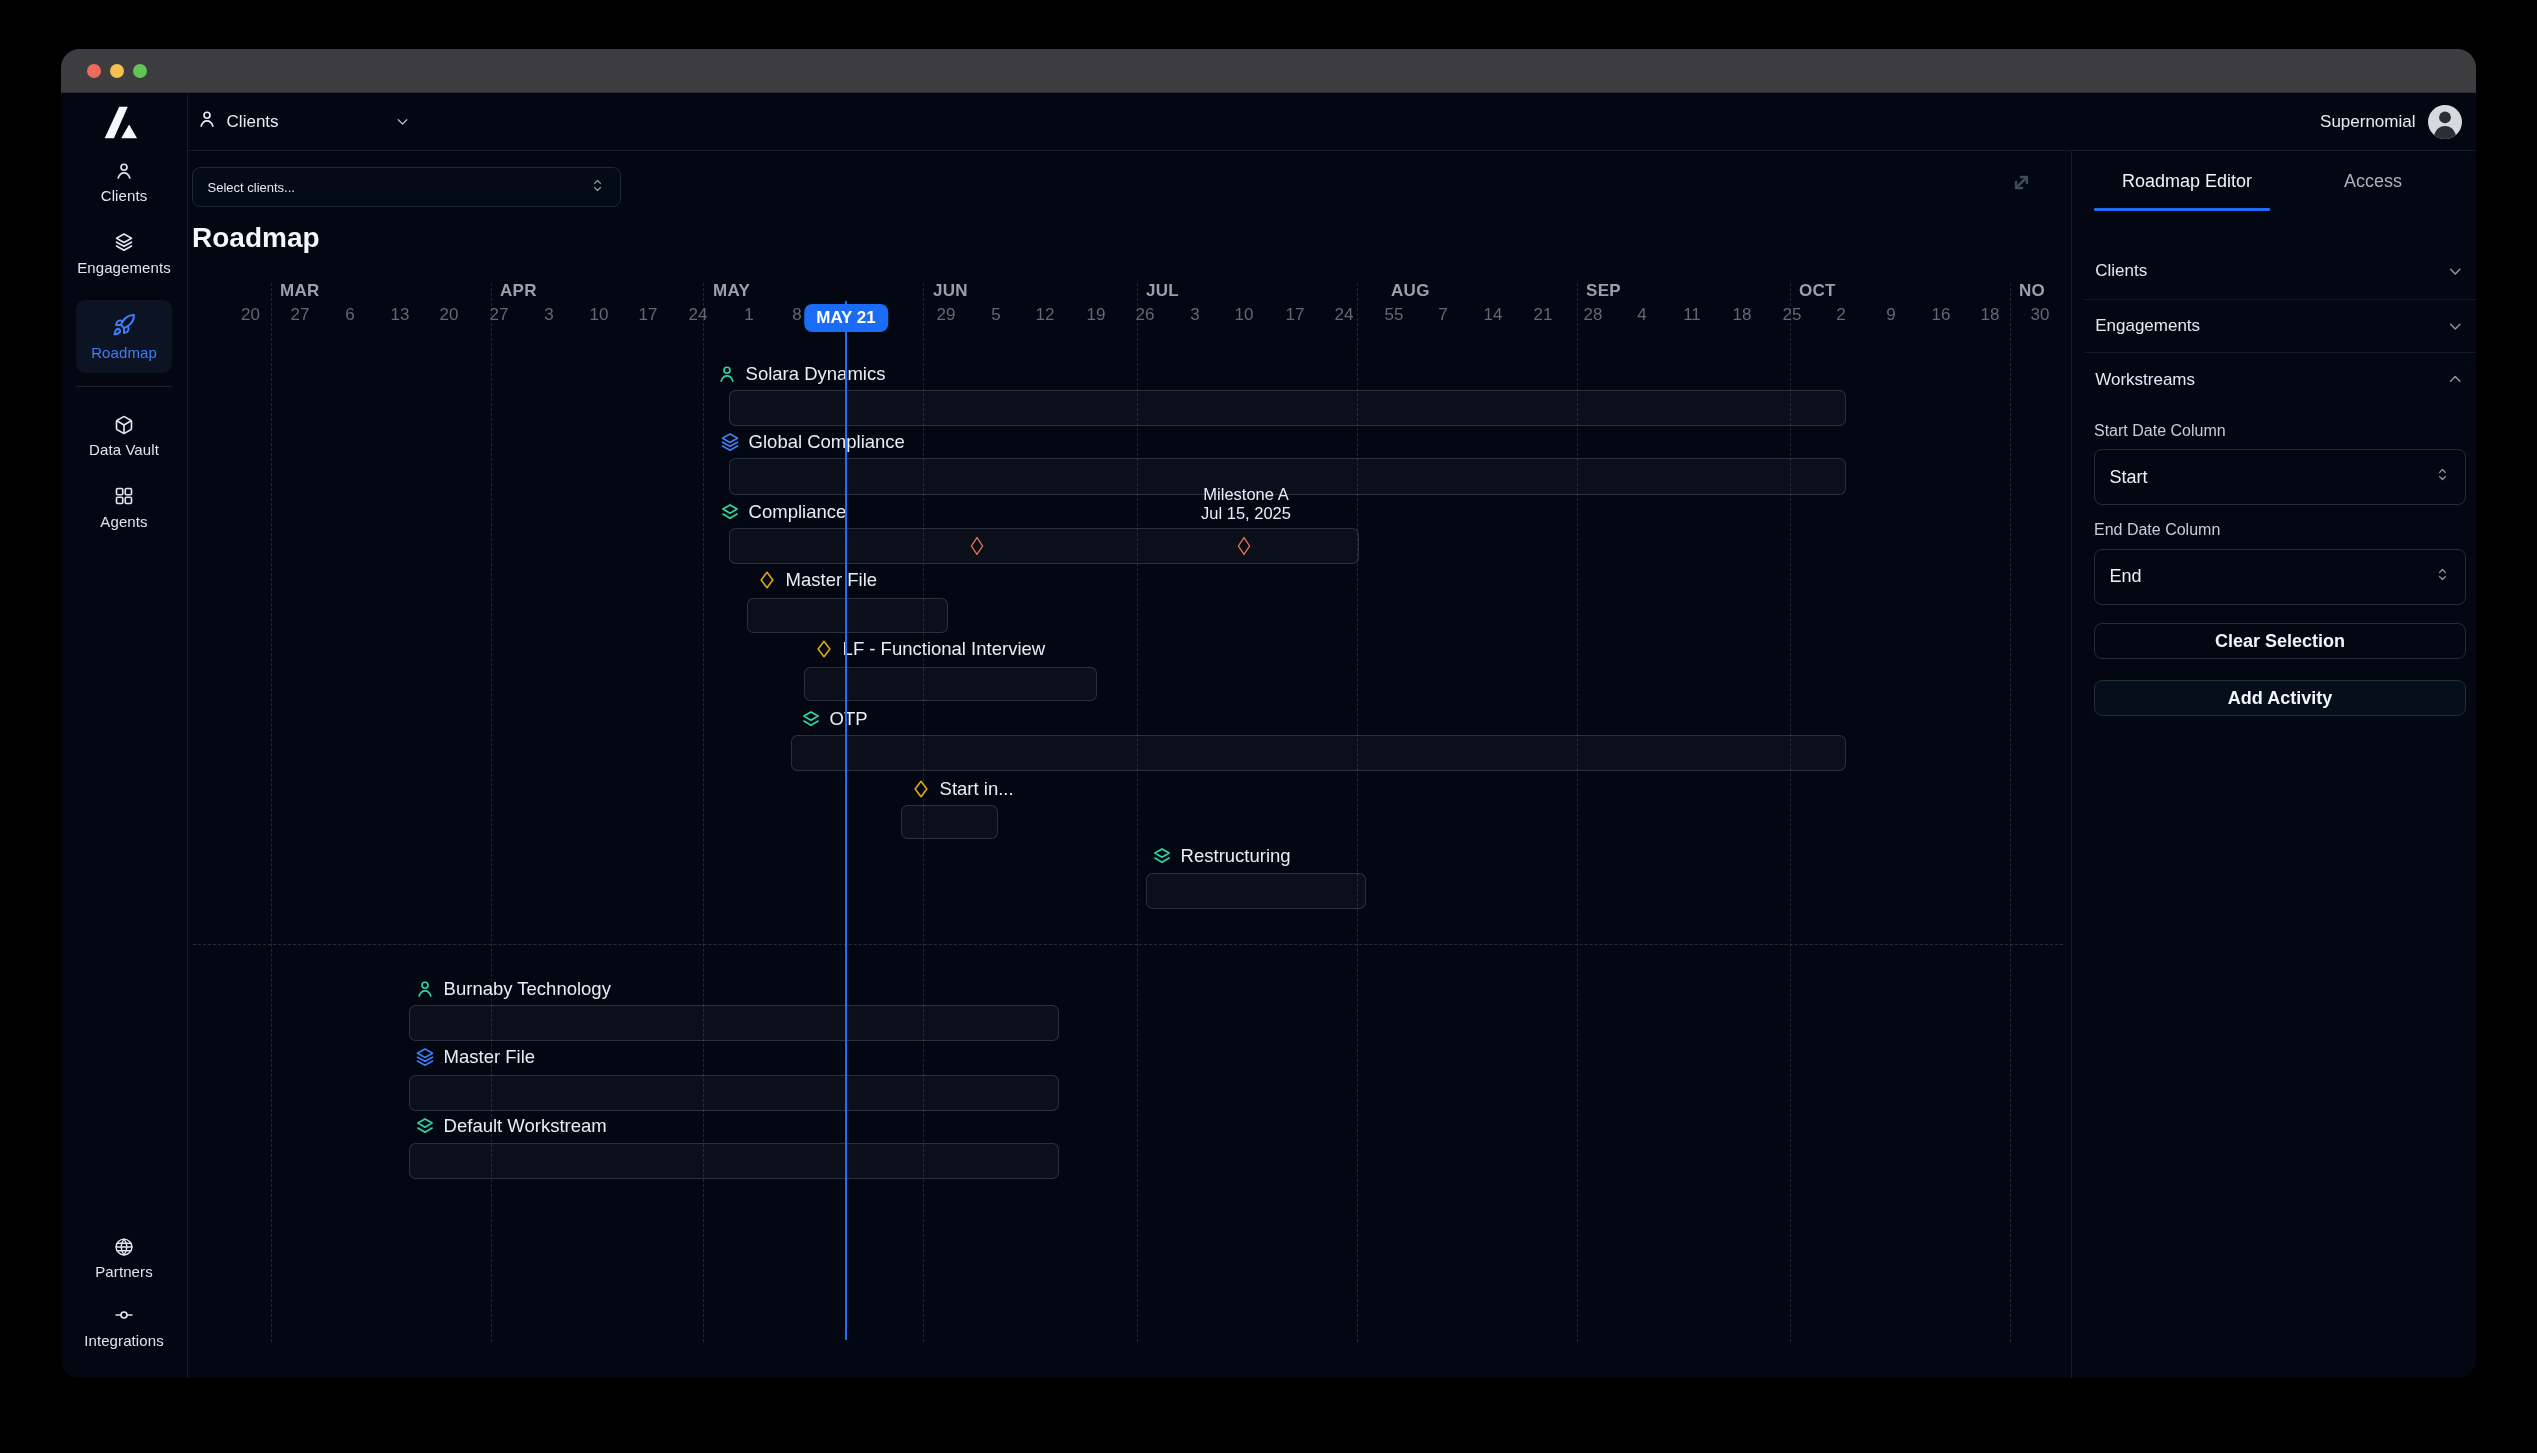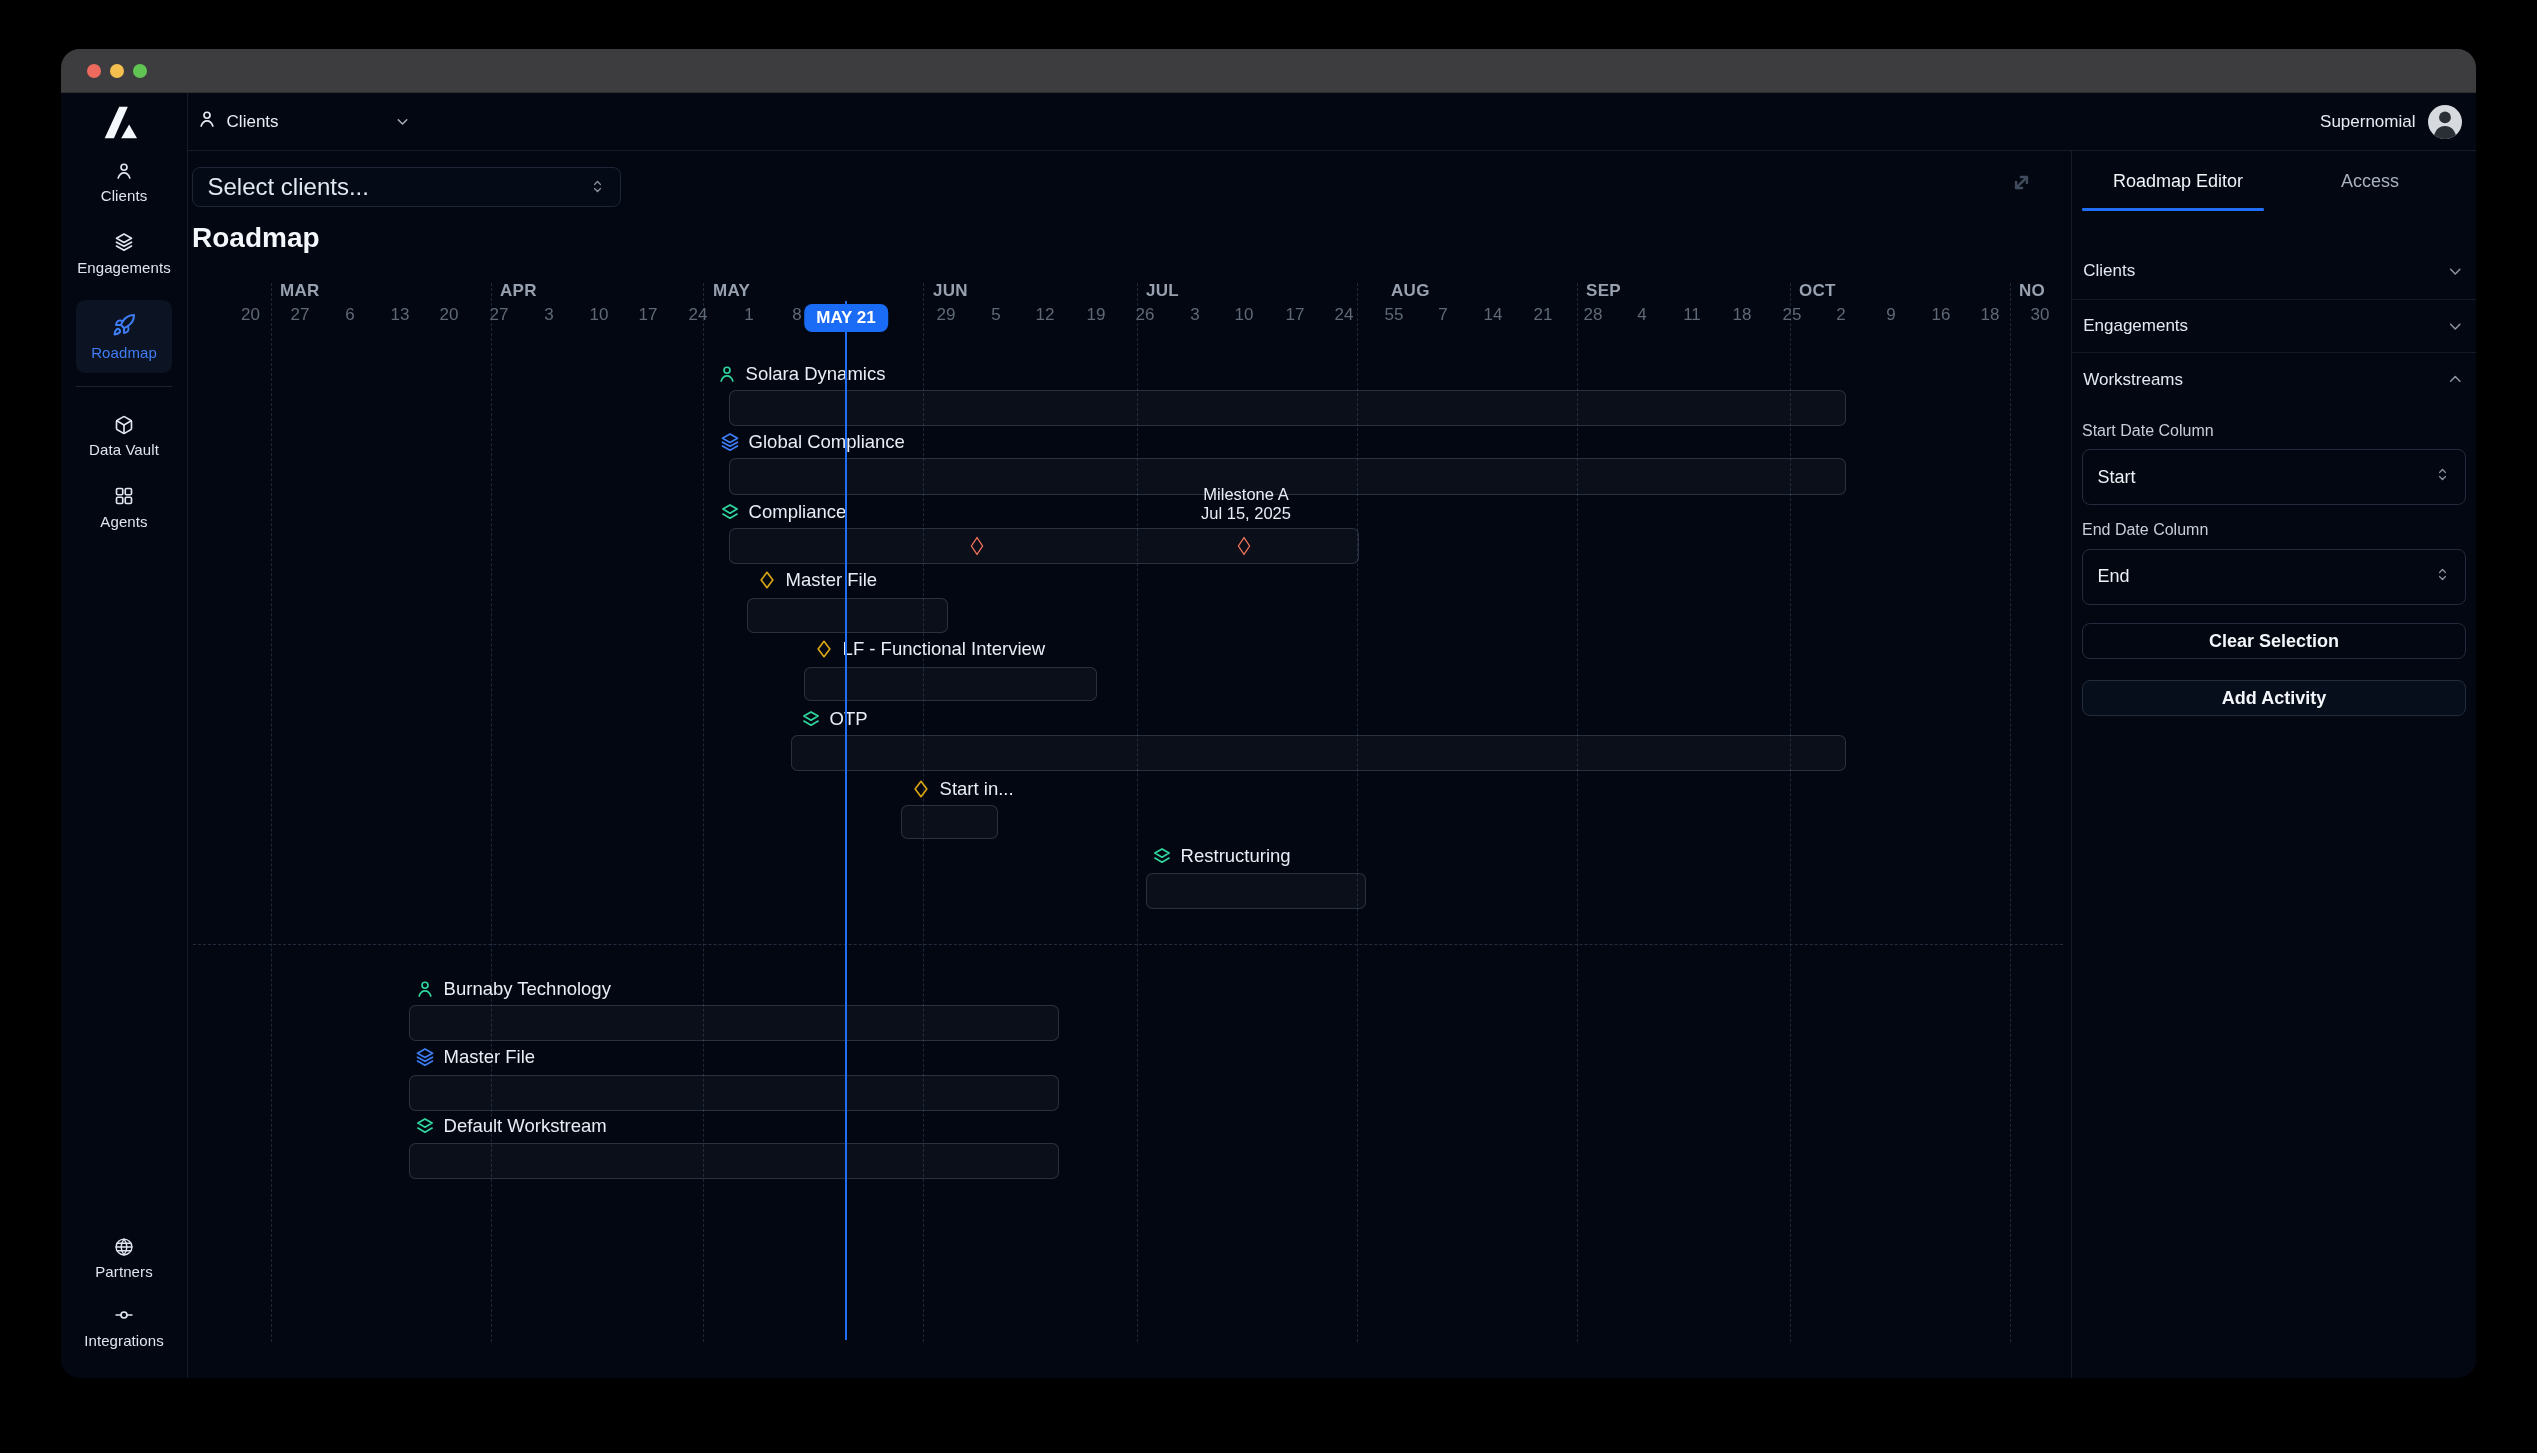--- a/index.html
+++ b/index.html
@@ -36,42 +36,42 @@
   #user-name { color:#e7ecf3; font-size:17px; }
   #avatar { width:34px; height:34px; border-radius:50%; background:#d6d9de; overflow:hidden; position:relative; }
   #avatar svg { position:absolute; inset:0; }
 
   #content-row { flex:1; display:flex; min-height:0; }
 
   
   #main { position:relative; width:1883px; flex:0 0 1883px; overflow:hidden; }
   #select-clients { position:absolute; left:4px; top:16px; width:429px; height:40px;
     border:0.7px solid #1d2738; border-radius:8px; display:flex; align-items:center;
-    padding:0 14.5px; color:#e2e8f0; font-size:24px; cursor:pointer; background:#050b16; }
+    padding:0 14.5px; color:#e2e8f0; font-size:13px; cursor:pointer; background:#050b16; }
   #select-clients .dbl { margin-left:auto; }
   #expand-btn { position:absolute; left:1816px; top:14.5px; width:34px; height:34px;
     display:flex; align-items:center; justify-content:center; cursor:pointer; }
   #page-title { position:absolute; left:4px; top:71px; font-size:28px; font-weight:700; color:#f4f7fb; }
 
   #gantt { position:absolute; inset:0; }
   .month-line { position:absolute; top:132px; bottom:36px; border-left:1.3px dashed rgba(78,94,120,.38); }
   .month-label { position:absolute; top:130px; font-size:17px; font-weight:700; color:#98a1b0; letter-spacing:0.3px; }
   .tick-label { position:absolute; top:154px; font-size:17px; color:#5f6977; transform:translateX(-50%);margin-left:44px; }
   #today-badge { position:absolute; height:28px; background:#1a6bf5; border-radius:8px;
     color:#fff; font-size:17px; font-weight:700; display:flex; align-items:center;
     padding:0 12px; transform:translateX(-50%); white-space:nowrap; }
   .row-label { position:absolute; display:flex; align-items:center; gap:8.6px; transform:translateY(-50%); }
   .row-label span { font-size:18.5px; color:#e9edf4; font-weight:500; white-space:nowrap; }
   .bar { position:absolute; background:rgba(148,163,184,.055); border:0.7px solid rgba(132,149,176,.26); border-radius:6.6px; }
   .milestone { position:absolute; transform:translate(-50%,-50%); display:flex; }
   .ms-note { position:absolute; transform:translateX(-50%); text-align:center;
     font-size:16.5px; line-height:18.5px; color:#e9edf4; white-space:nowrap; }
 
   
-  #panel { flex:1; border-left:0.7px solid #141b29; display:flex; flex-direction:column; }
+  #panel { flex:1; border-left:0.7px solid #141b29; display:flex; flex-direction:column;padding-left:12px; }
   #panel-tabs { height:60px; display:flex; position:relative; padding:0 10px; flex:0 0 60px; }
   .panel-tab { flex:1; display:flex; align-items:center; justify-content:center;
     font-size:18px; color:#aab2bf; cursor:pointer; }
   .panel-tab.active { color:#f1f4f8; }
   #tab-underline { position:absolute; bottom:0; left:10px; width:calc(50% - 20px); height:2.6px; background:#1f6ef5; border-radius:1.3px; }
   .acc-row { height:53px; display:flex; align-items:center; padding:0 11.2px;
     border-bottom:0.7px solid #1118260; cursor:pointer; }
   .acc-row.first { margin-top:32px; height:57px; }
   .acc-row .acc-label { font-size:17px; color:#e4e9f1; }
   .acc-row .acc-chev { margin-left:auto; display:flex; }

